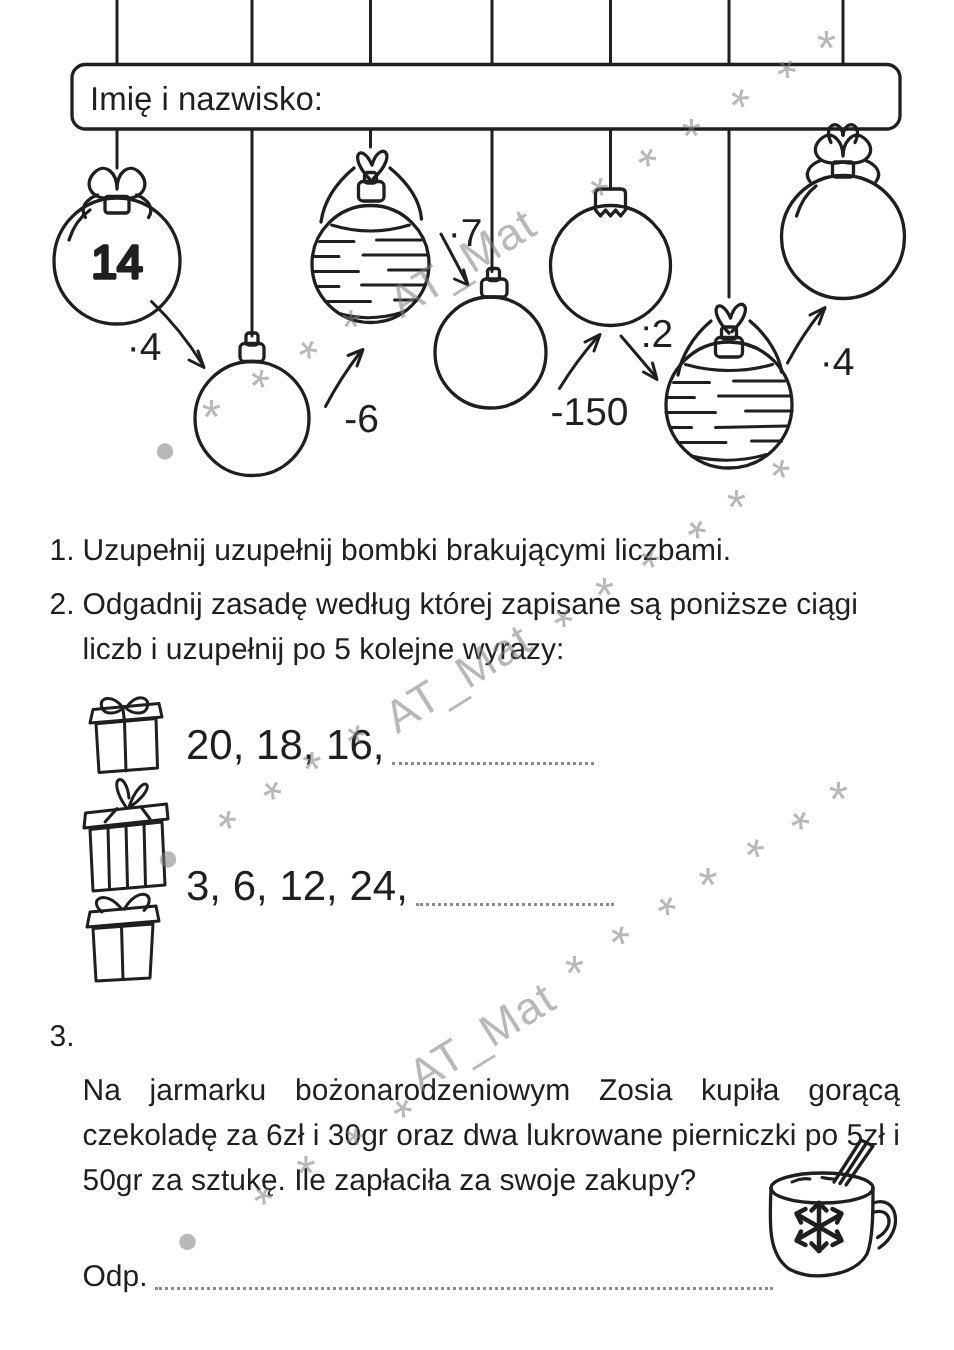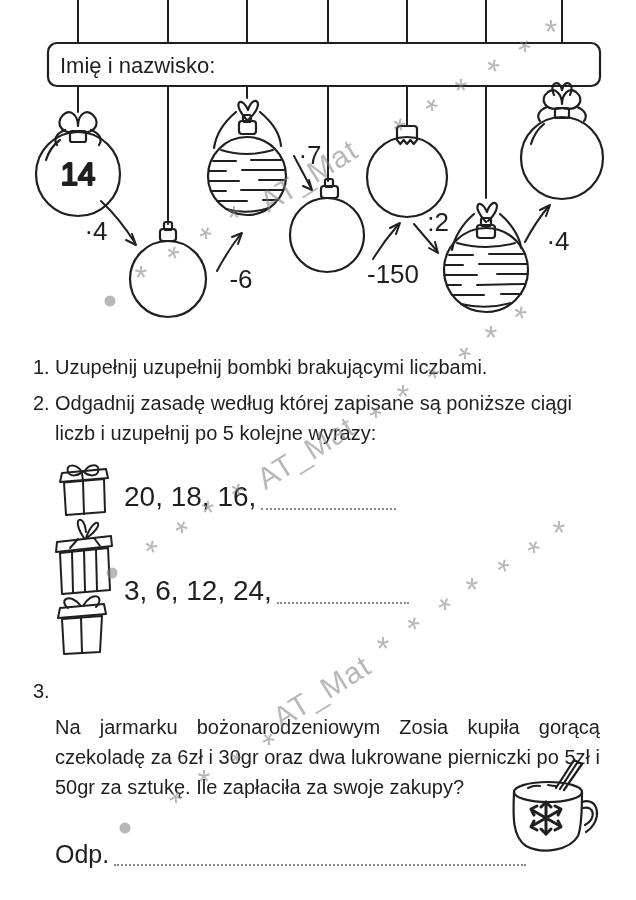--- a/index.html
+++ b/index.html
@@ -10,21 +10,21 @@
   svg{display:block;}
   .scene{position:absolute;left:0;top:0;z-index:1;}
   .scene text{font-family:"Liberation Sans",sans-serif;fill:#1f1f1f;}
   .task{position:absolute;display:flex;z-index:2;font-size:20px;line-height:30px;}
   .task .num{width:22px;flex:0 0 22px;}
   .task .txt{width:545px;}
   .task.justify .txt{text-align:justify;margin-top:36px;}
   .seqrow{position:absolute;z-index:2;font-size:28px;white-space:nowrap;}
   .dotline{display:inline-block;border-bottom:2px dotted #8a8a8a;vertical-align:-4px;margin-left:5px;}
   .gifts{position:absolute;left:50px;top:460px;z-index:2;}
-  .answer-row{position:absolute;left:55px;top:840px;z-index:2;font-size:25px;white-space:nowrap;}
+  .answer-row{position:absolute;left:55px;top:840px;z-index:2;font-size:20px;white-space:nowrap;}
   .answer-row .dotline{vertical-align:-3px;}
   .mug{position:absolute;left:498px;top:752px;z-index:2;}
   .wm{position:absolute;left:0;top:0;width:636px;height:900px;z-index:3;pointer-events:none;}
   .wm span{position:absolute;color:rgba(125,125,125,0.55);}
   .wm .ast{font-size:33px;line-height:1;}
   .wm .brand{font-size:30px;letter-spacing:1px;line-height:1;}
   .wm .dot{width:11px;height:11px;border-radius:50%;background:rgba(125,125,125,0.55);}
   .ink{stroke:#1f1f1f;fill:none;stroke-width:2.2;stroke-linecap:round;stroke-linejoin:round;}
   .thin{stroke-width:2;}
   .fillwhite{fill:#ffffff;}

